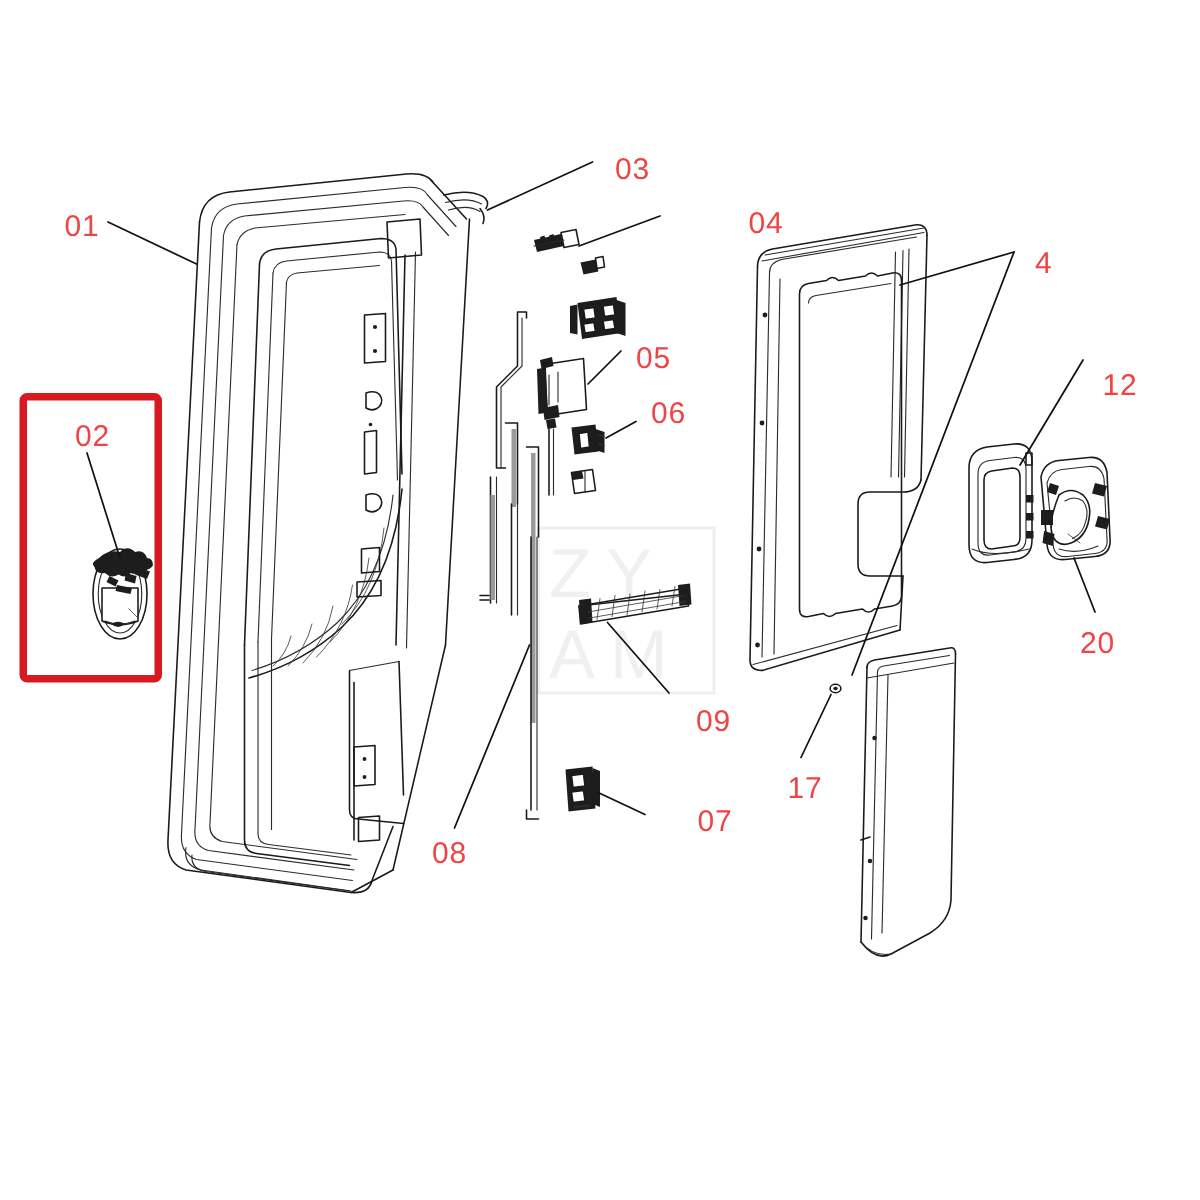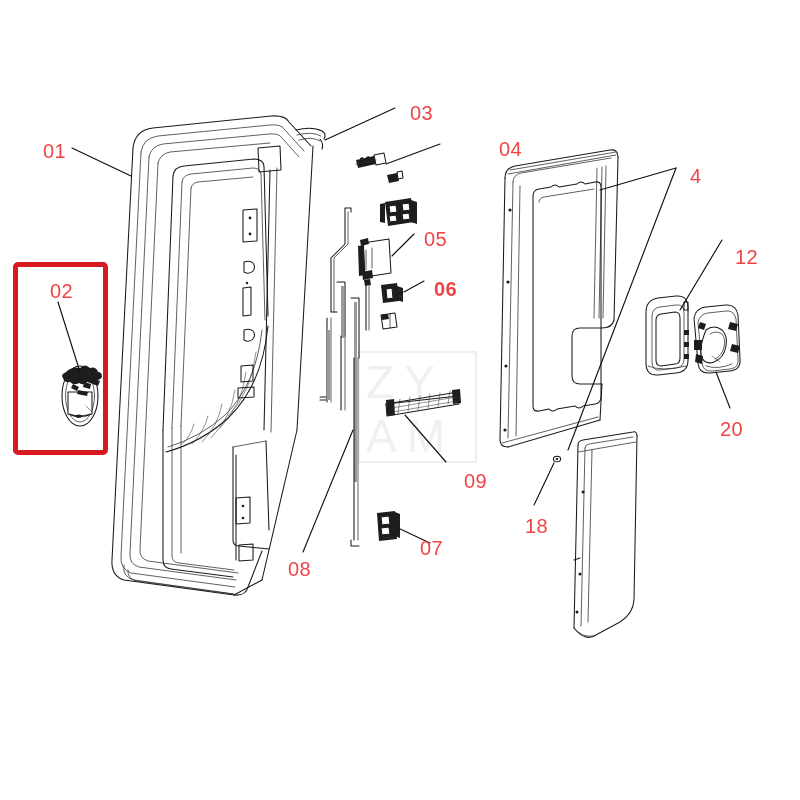--- a/index.html
+++ b/index.html
@@ -310,22 +310,22 @@
 
   </svg>
 
   <div id="redbox" style="left: 13px; top: 262px; width: 95px; height: 193px; border-color: rgb(215, 25, 32);"></div>
 
   <div class="callout" style="left:43px;top:140px;">01</div>
   <div class="callout" style="left:50px;top:280px;">02</div>
   <div class="callout" style="left:410px;top:102px;">03</div>
   <div class="callout" style="left:455px;top:138px;margin-left:44px;">04</div>
   <div class="callout" style="left:424px;top:228px;">05</div>
-  <div class="callout" style="left:434px;top:278px;font-weight:bold;">06</div>
-  <div class="callout" style="left:420px;top:537px;">07</div>
+  <div class="callout" style="left:434px;top:265px;">06</div>
+  <div class="callout" style="left:465px;top:537px;">07</div>
   <div class="callout" style="left:288px;top:558px;text-align:right;">08</div>
   <div class="callout" style="left:440px;top:470px;margin-left:24px;">09</div>
   <div class="callout" style="left:690px;top:165px;">4</div>
-  <div class="callout" style="left:525px;top:515px;">18</div>
+  <div class="callout" style="left:525px;top:515px;">17</div>
   <div class="callout" style="left:735px;top:230px;margin-top:16px;">12</div>
   <div class="callout" style="left:720px;top:418px;">20</div>
 
 </div>
 
 </body></html>

